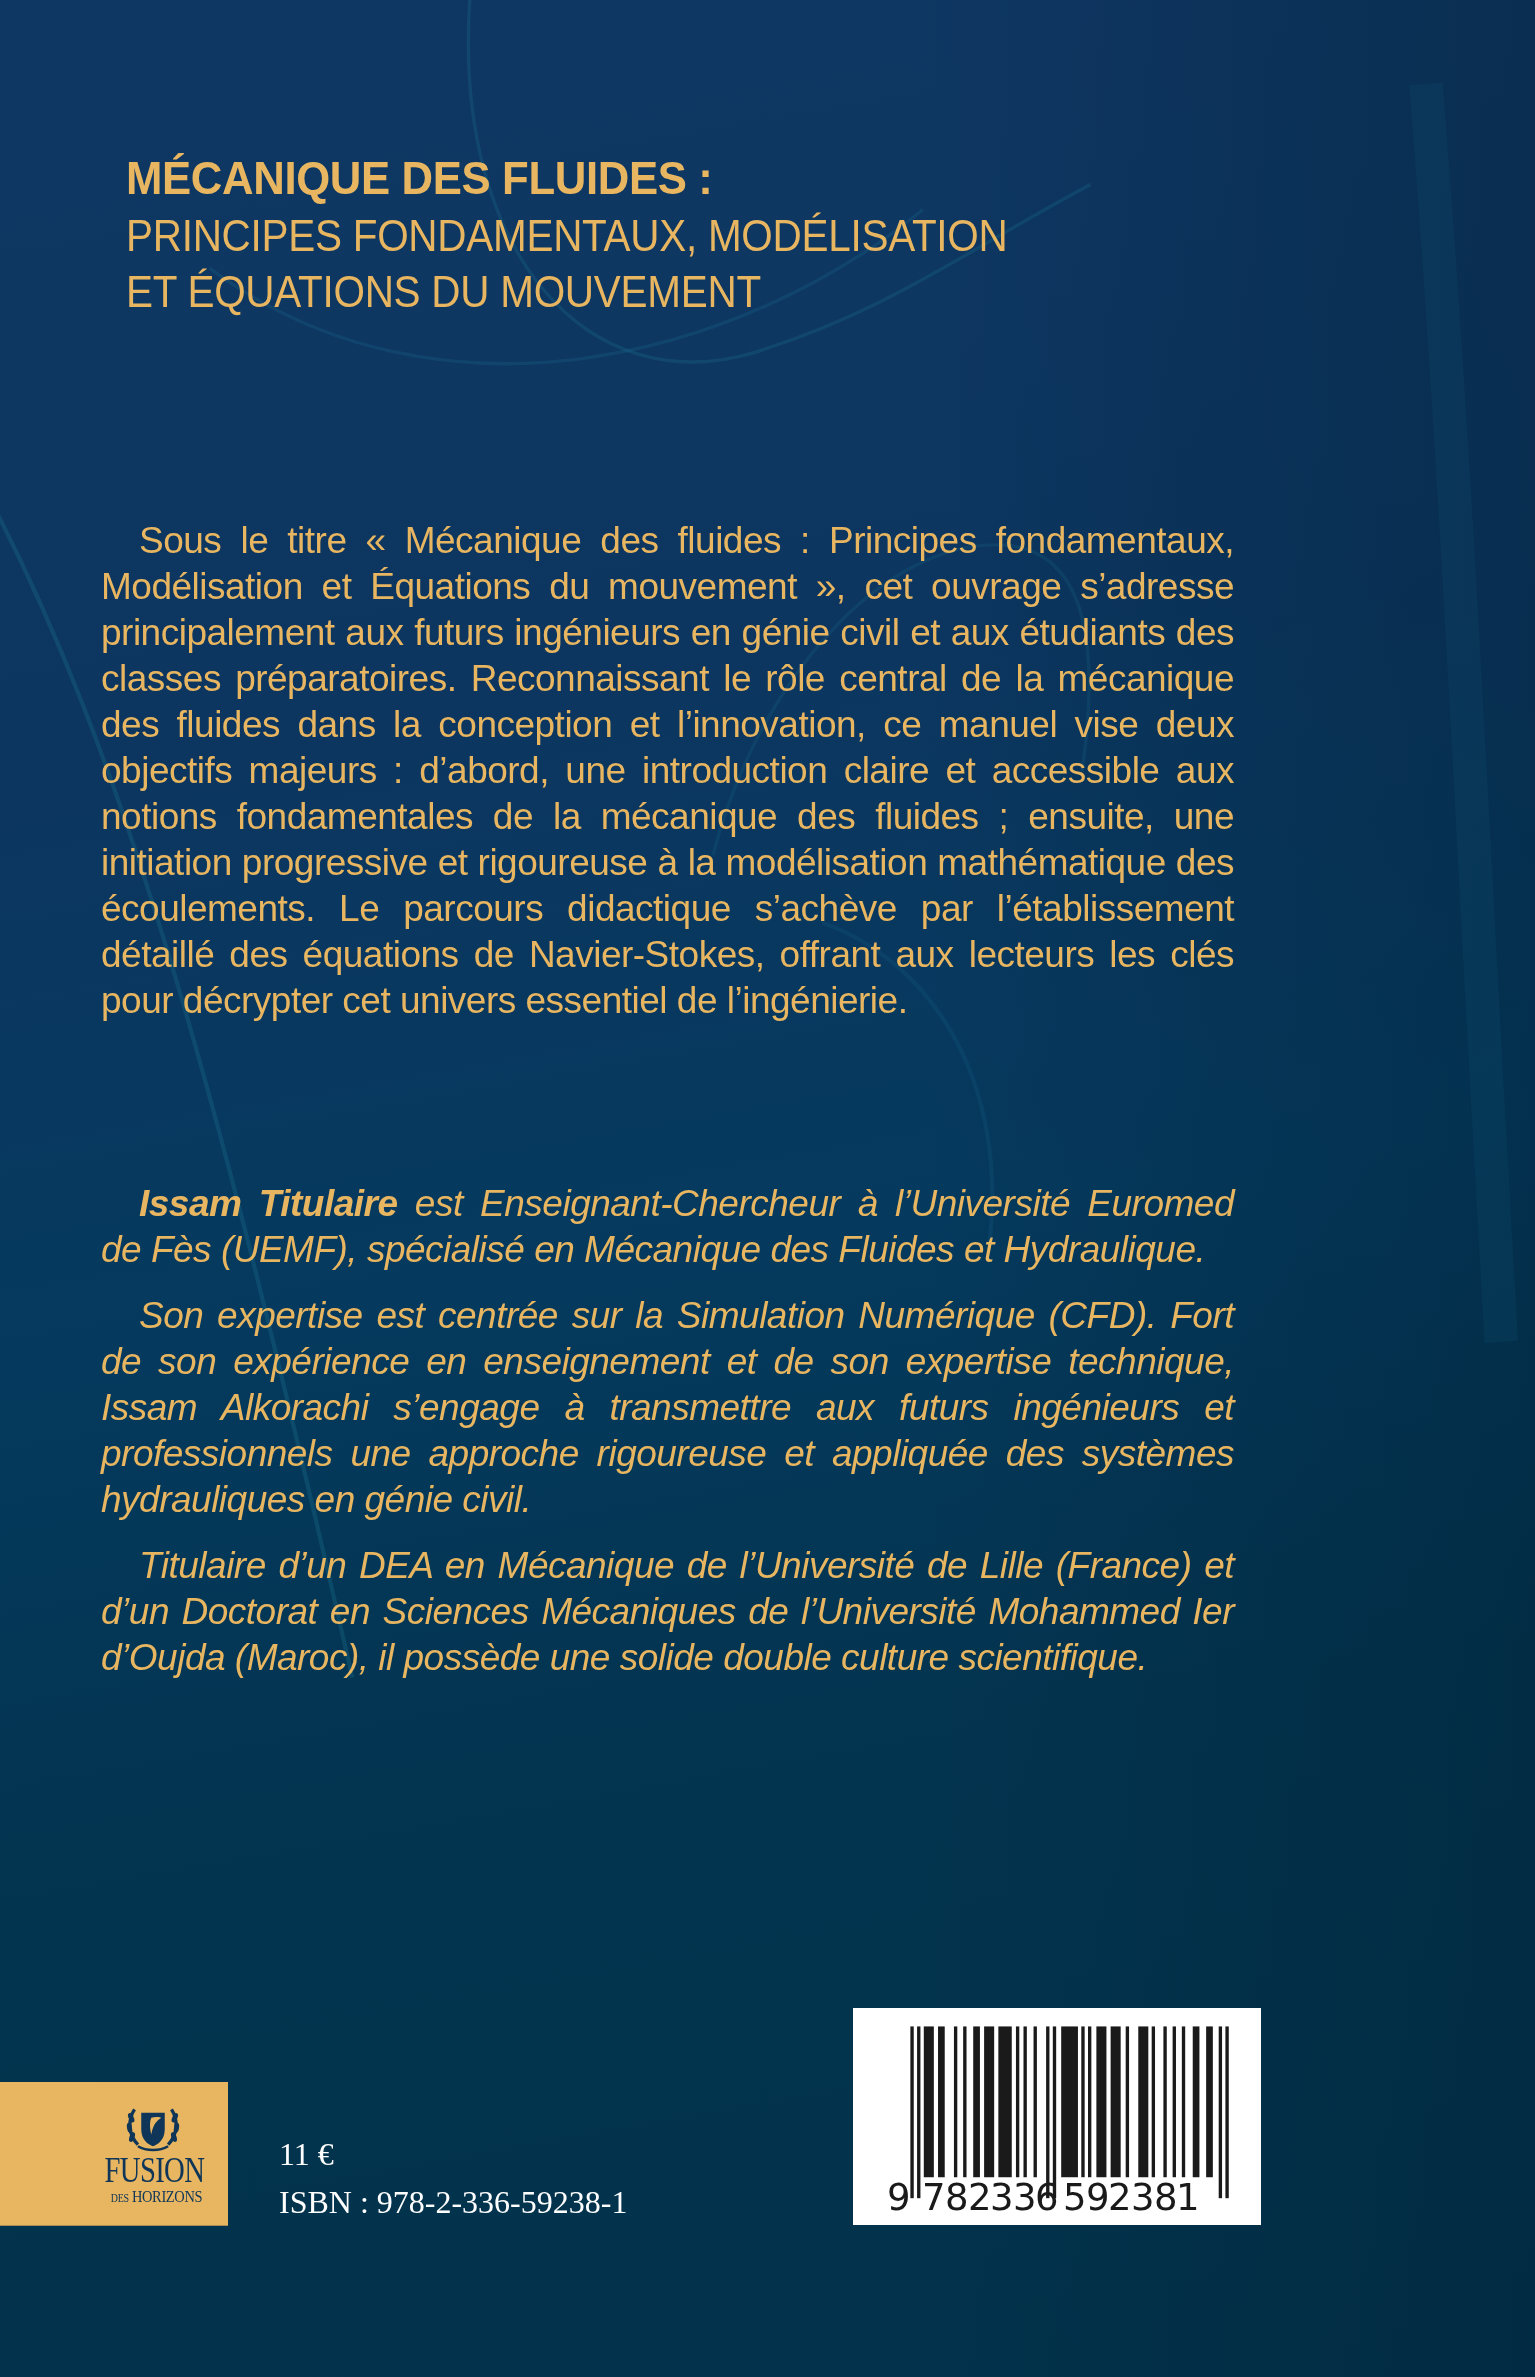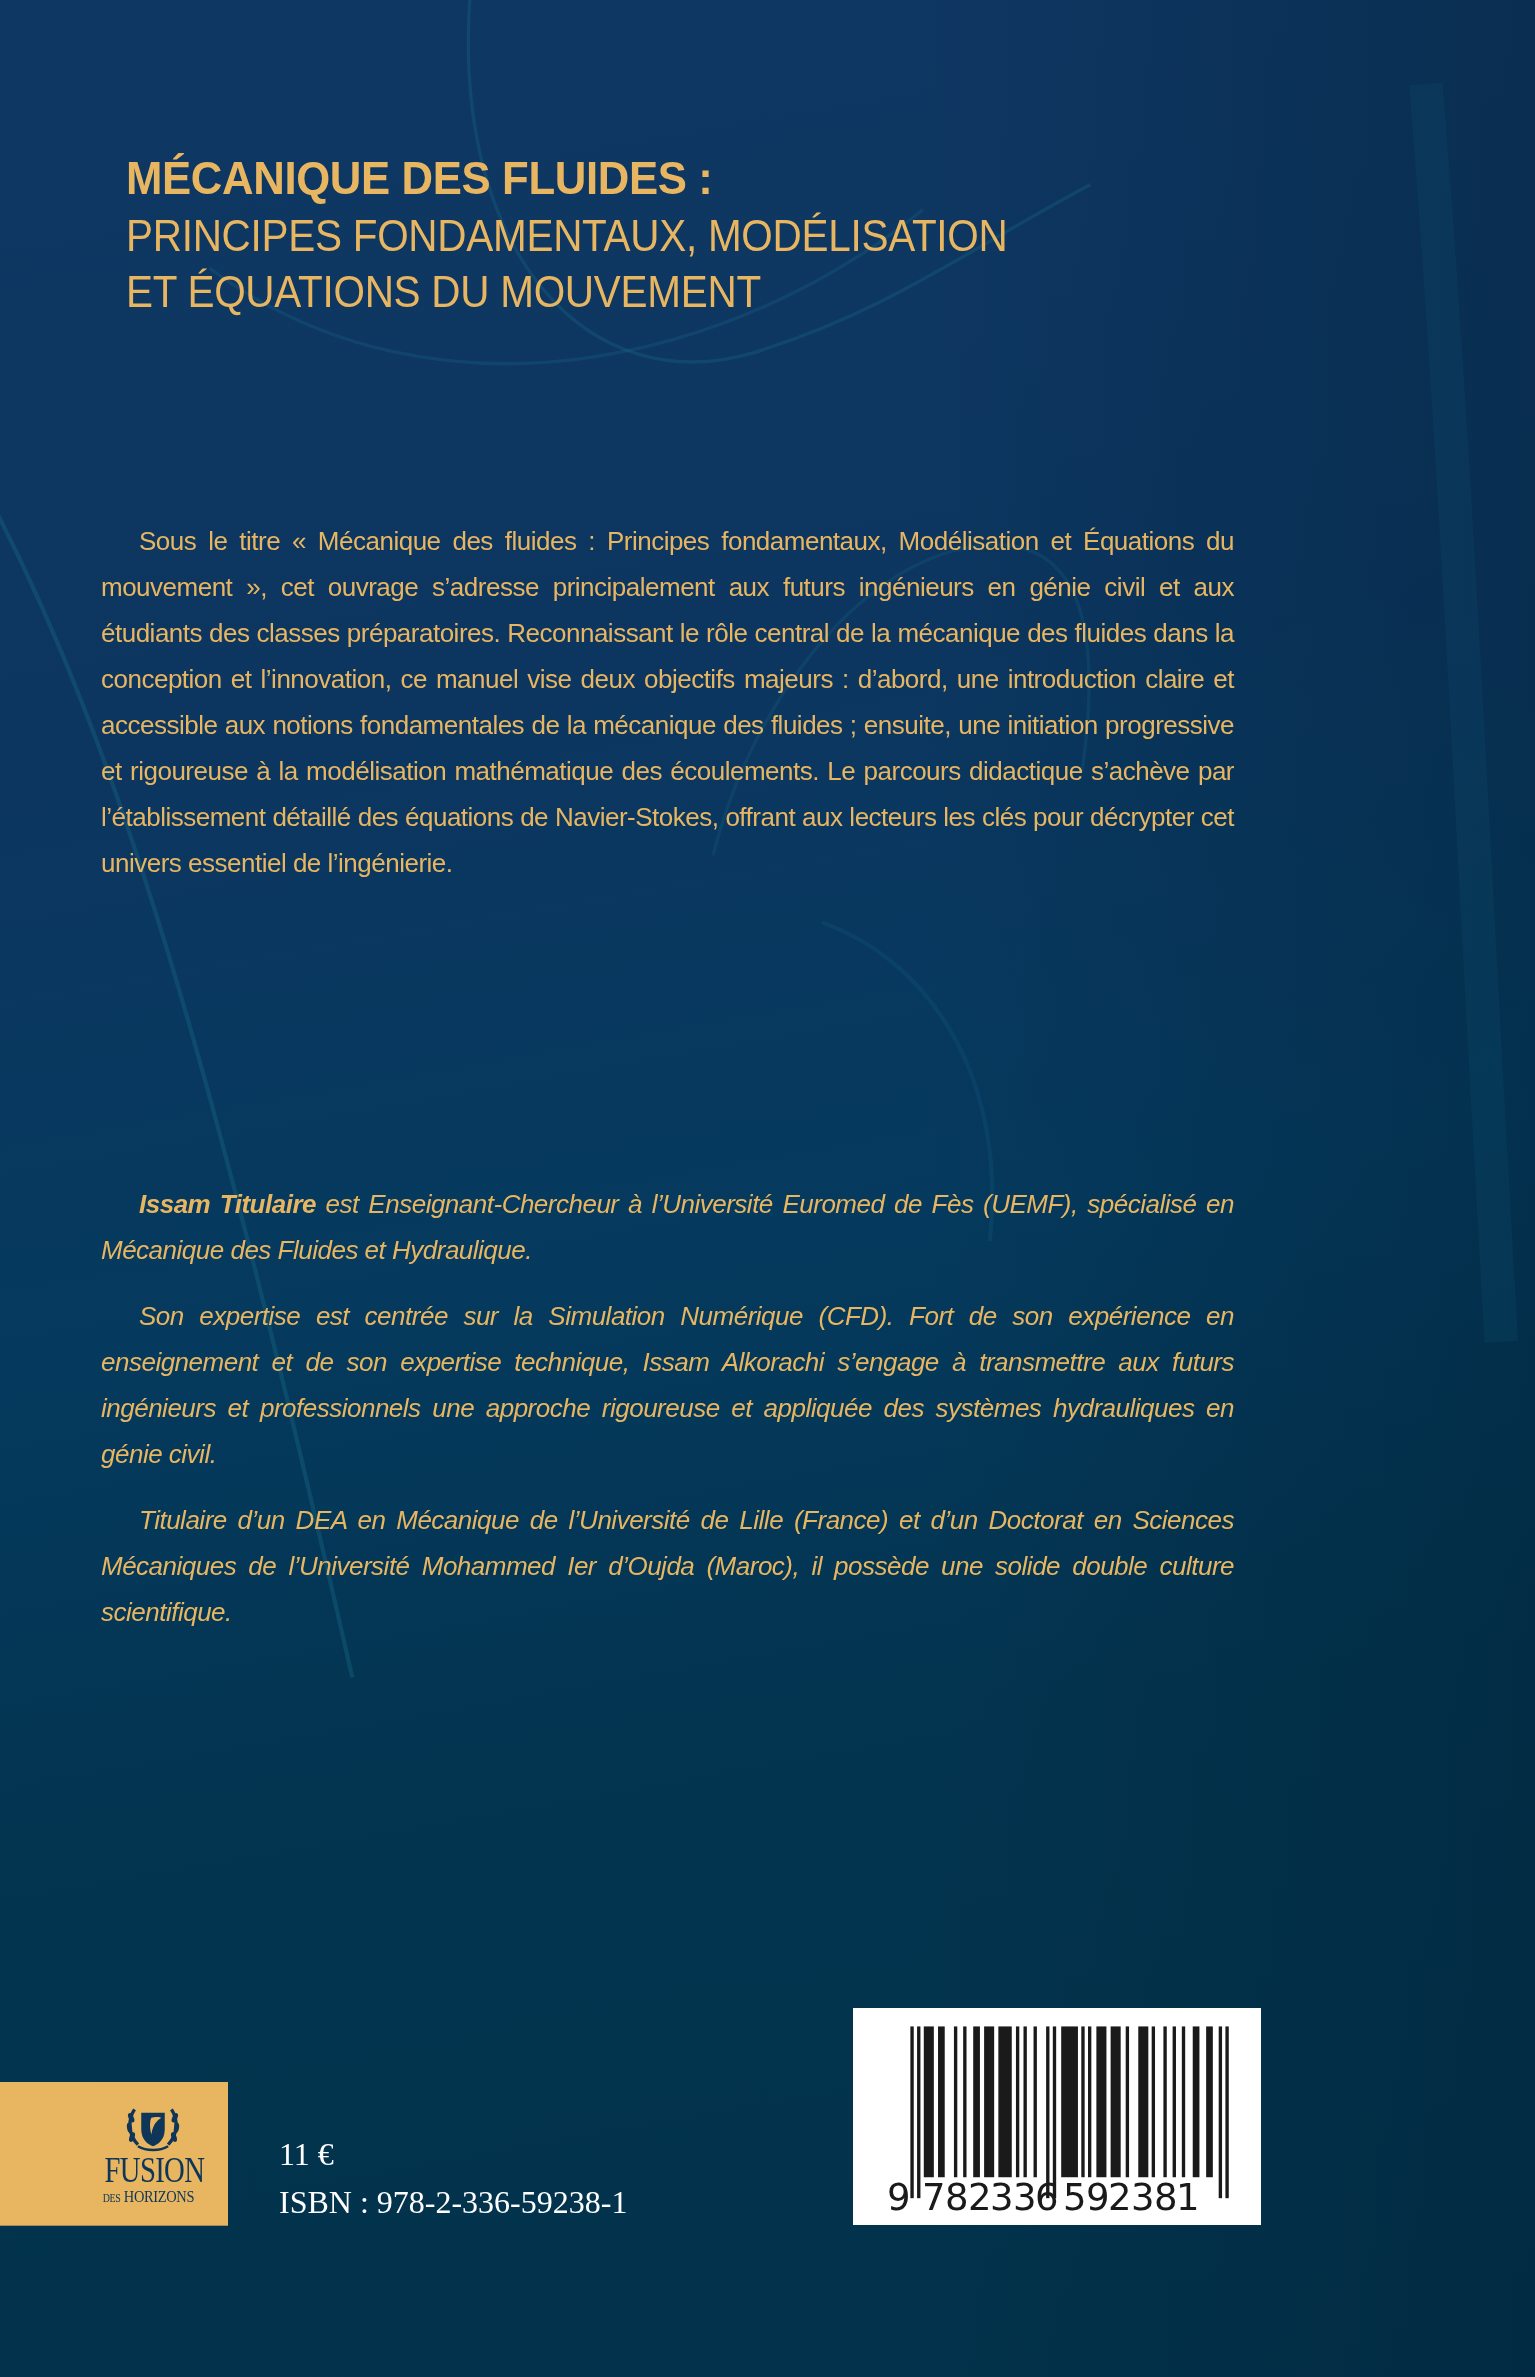--- a/index.html
+++ b/index.html
@@ -23,33 +23,33 @@
   }
   .title-sub {
     font-family: "Liberation Sans", sans-serif; font-weight: 400;
     font-size: 44px; line-height: 55px; margin: 1.7px 0 0 0; letter-spacing: -0.3px;
     transform: scaleX(0.92); transform-origin: left;
   }
 
   .text-col { position: absolute; left: 101px; width: 1133px; color: #e8b661; }
   .para {
     margin: 0; text-align: justify; text-align-last: left;
-    font-size: 26px; line-height: 46px; text-indent: 38px;
+    font-size: 37px; line-height: 46px; text-indent: 38px;
     font-family: "Liberation Sans", sans-serif; letter-spacing: -0.5px;
   }
   .summary { top: 518px; }
   .bio { top: 1181px; }
   .bio .para { font-style: italic; margin-bottom: 20px; }
   .bio .name { font-weight: 700; }
 
   .publisher-box {
     position: absolute; left: 0; top: 2082px; width: 228px; height: 143px;
     background: #e8b661; border-bottom: 1.7px solid #a68b55;
   }
-  .publisher-logo { position: absolute; left: 94px; top: 23.5px; width: 117px; text-align: left; color: #0f3658; }
+  .publisher-logo { position: absolute; left: 94px; top: 23.5px; width: 117px; text-align: right; color: #0f3658; }
   .logo-emblem { display: block; margin: 0 auto; }
   .logo-fusion {
     font-family: "Liberation Serif", serif; font-size: 35px; line-height: 34px;
     letter-spacing: -0.8px; transform: scaleX(0.82); display: block; margin-top: 1.7px;
   }
   .logo-horizons {
     font-family: "Liberation Serif", serif; font-size: 17px; line-height: 18.5px;
     letter-spacing: -0.4px; display: block; transform: scaleX(0.85);
   }
   .logo-horizons .small { font-size: 11.7px; }

